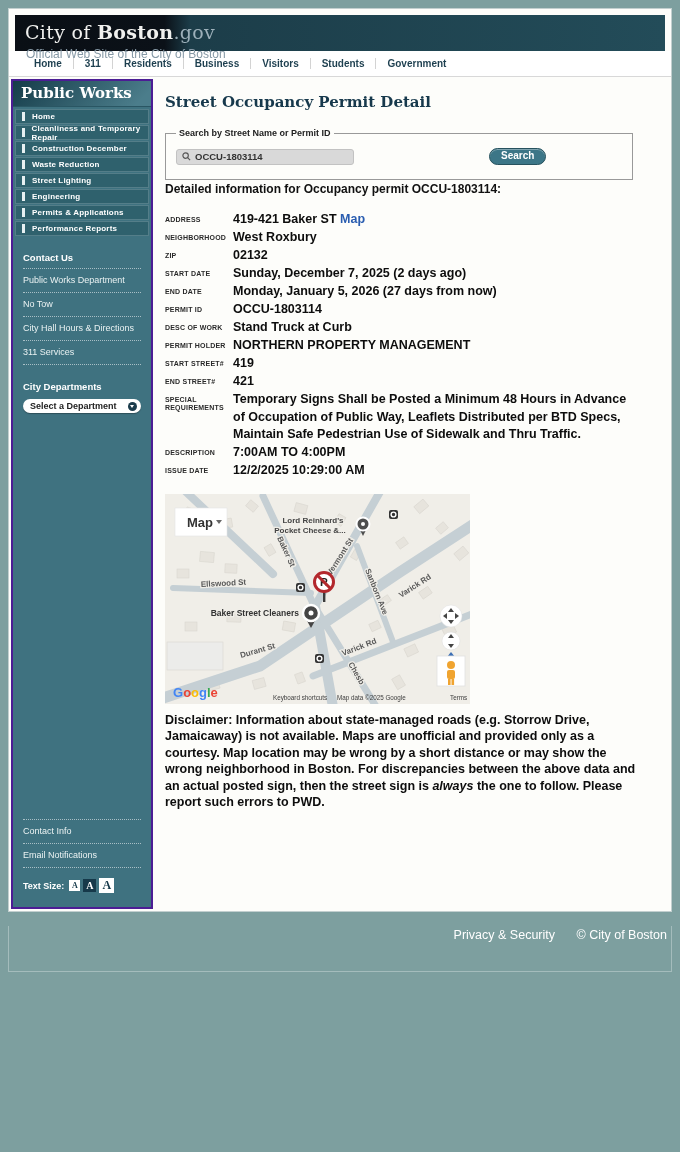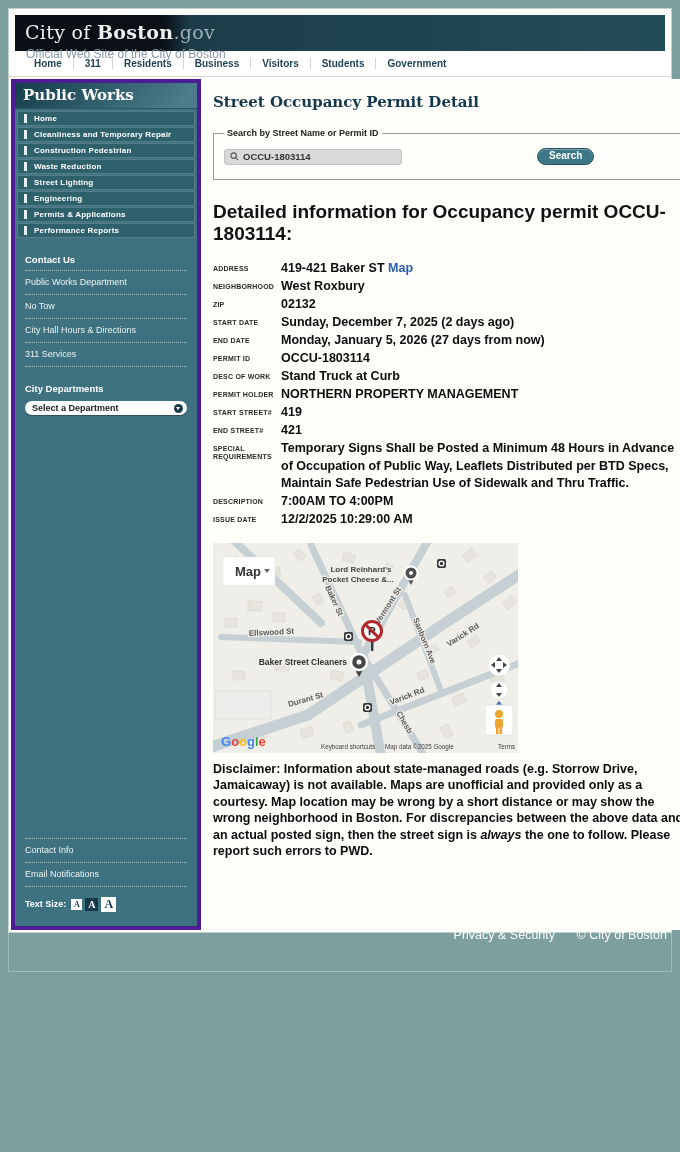--- a/index.html
+++ b/index.html
@@ -21,21 +21,21 @@
 
   
   .navbar { height:26px; background:#fff; border-bottom:1px solid #d8d8d8;
             display:flex; align-items:center; padding-left:14px; }
   .navbar .nav-item { font-size:10px; font-weight:bold; color:#1d3f4f;
             padding:0 11px; border-right:1px solid #d3d3d3; cursor:pointer; }
   .navbar .nav-item:last-of-type { border-right:none; }
 
   
   .content-row { display:flex; align-items:stretch; padding:2px; }
-  .sidebar { width:190px; flex:none; background:#3f7280; border:4px solid #4c1d95;
+  .sidebar { width:142px; flex:none; background:#3f7280; border:2px solid #4c1d95;
              min-height:830px; position:relative; color:#fff; }
   .main { flex:1; background:#fdfdfa; padding:8px 12px 0 12px; }
 
   
   .side-title { background:linear-gradient(135deg,#153c49 0%,#4b7d8b 90%);
     font-family:"DejaVu Serif", serif; font-weight:bold; font-size:15px;
     color:#fff; padding:3px 8px 4px 8px; border-bottom:1px solid #2a5663; }
   .side-menu { padding:2px 2px 0 2px; }
   .side-item { background:#2f616d; border:1px solid #547e89; margin-bottom:1px;
     display:flex; align-items:center; height:15px; padding-left:6px; cursor:pointer; }
@@ -75,21 +75,21 @@
   fieldset.searchbox legend { font-size:9px; font-weight:bold; color:#222; padding:0 3px; }
   .search-row { display:flex; align-items:center; margin-top:2px; }
   .search-input { width:178px; height:16px; background:#d9d9d9; border:1px solid #c2c2c2;
     border-radius:3px; display:flex; align-items:center; padding:0 5px; }
   .search-input .q-icon { margin-right:4px; display:inline-flex; }
   .search-input .q-text { font-size:9.5px; font-weight:bold; color:#333; }
   .search-btn { margin-left:135px; background:#3c7687; border:1px solid #27525e;
     color:#fff; font-size:10px; font-weight:bold; border-radius:9px;
     padding:1px 11px 3px 11px; cursor:pointer; box-shadow:inset 0 1px 0 rgba(255,255,255,.35); }
 
-  .intro { margin-top:21px; font-size:19px; font-weight:bold; color:#111; }
+  .intro { margin-top:2px; font-size:12px; font-weight:bold; color:#111; }
 
   .details { margin-top:15px; width:475px; }
   .drow { display:flex; min-height:18px; }
   .dlabel { width:68px; flex:none; font-size:7px; font-weight:bold; color:#2a2a2a;
     padding-top:5px; line-height:8px; letter-spacing:.2px; }
   .dvalue { font-size:12.5px; font-weight:bold; color:#0d0d0d; line-height:17.5px; }
   .maplink { color:#2a5db0; text-decoration:none; cursor:pointer; }
 
   .mapbox { margin-top:14px; width:305px; height:210px; position:relative;
             background:#f0eee8; }
@@ -147,21 +147,21 @@
             <span class="side-item-label">Home</span>
           </div>
 
           <div class="side-item">
             <span class="tick"></span>
             <span class="side-item-label">Cleanliness and Temporary Repair</span>
           </div>
 
           <div class="side-item">
             <span class="tick"></span>
-            <span class="side-item-label">Construction Pedestrian</span>
+            <span class="side-item-label">Construction December</span>
           </div>
 
           <div class="side-item">
             <span class="tick"></span>
             <span class="side-item-label">Waste Reduction</span>
           </div>
 
           <div class="side-item">
             <span class="tick"></span>
             <span class="side-item-label">Street Lighting</span>

